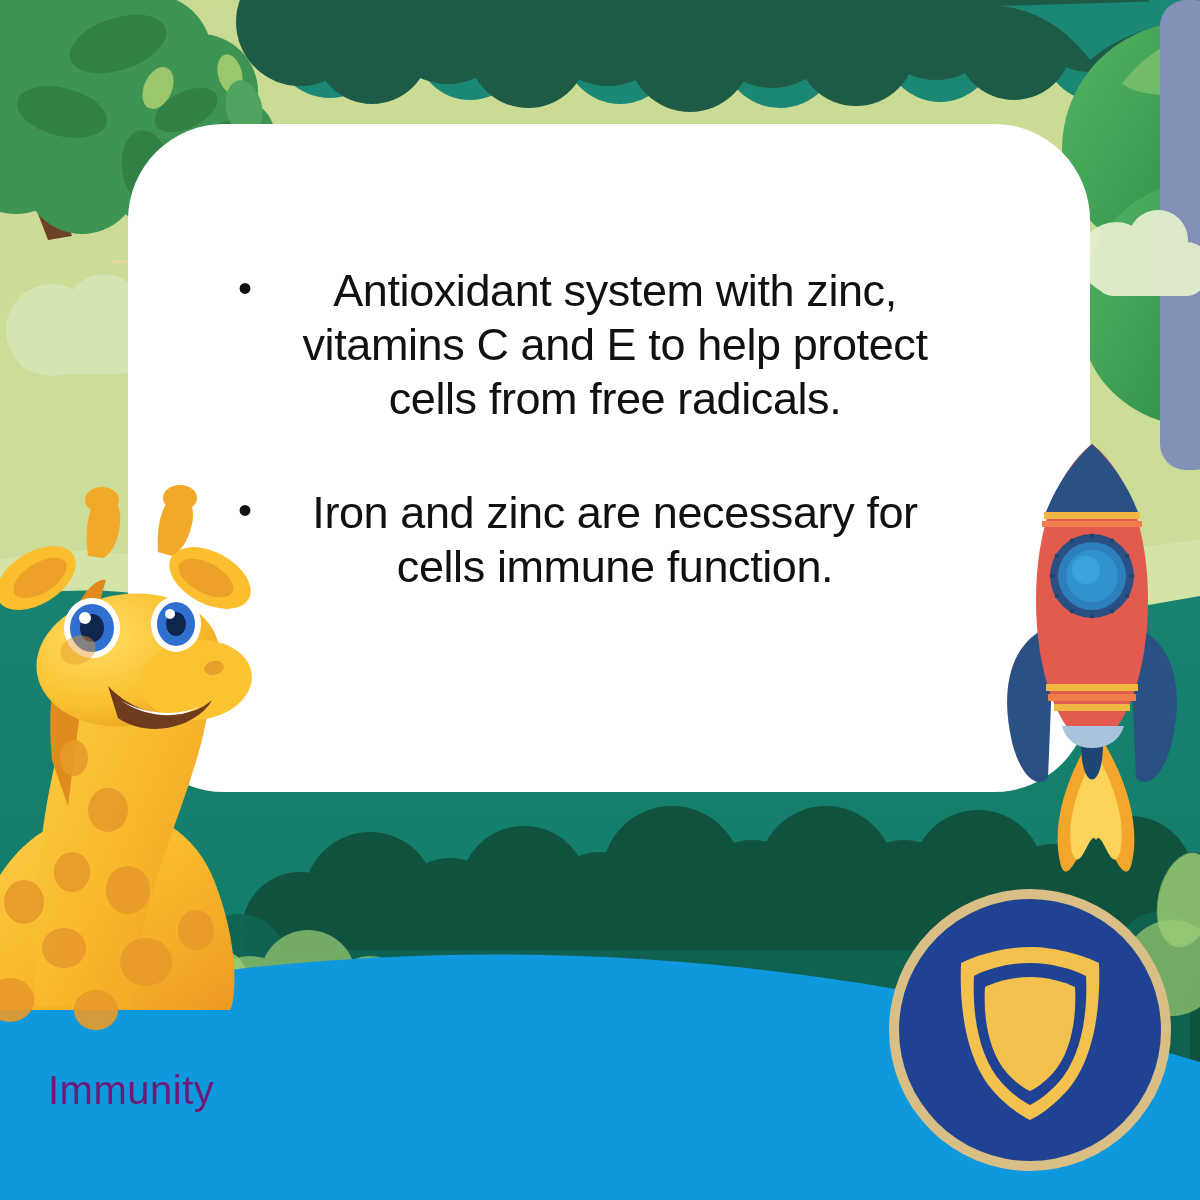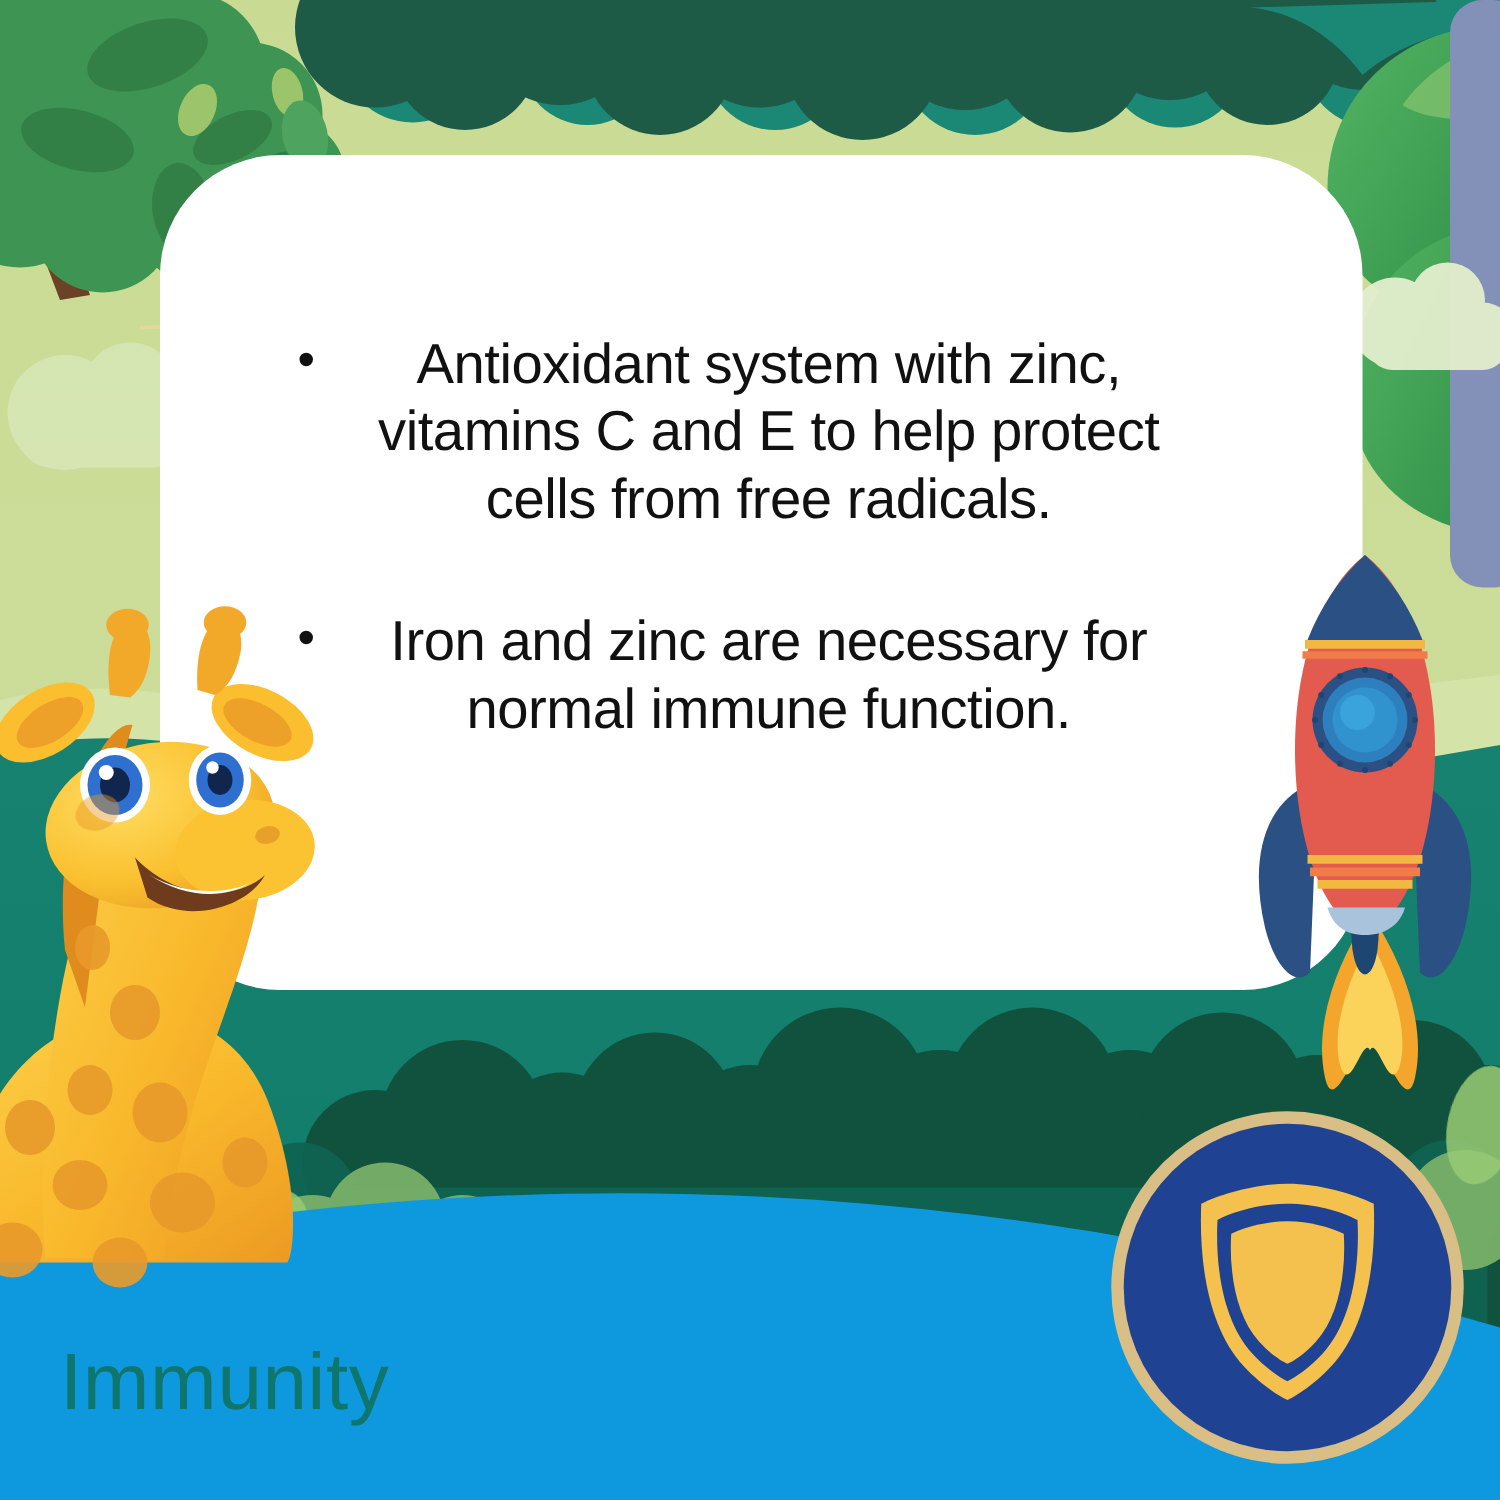--- a/index.html
+++ b/index.html
@@ -30,21 +30,21 @@
   }
   .bullet + .bullet{margin-top:60px;}
   .dot{
     flex:0 0 auto;width:34px;
     font-size:40px;line-height:1.20;
   }
   .btext{flex:1 1 auto;text-align:center;}
   
   .banner-title{
     position:absolute;left:48px;top:1068px;
-    color:#0f766e;font-size:64px;font-weight:400;letter-spacing:0.5px;
+    color:#701a75;font-size:40px;font-weight:400;letter-spacing:0.5px;
     z-index:60;
   }
   
   .badge{position:absolute;left:885px;top:885px;width:290px;height:290px;z-index:70;}
 </style>
 </head>
 <body>
 
 <div class="stage">
 
@@ -325,21 +325,21 @@
   <div class="card">
     <div class="bullets">
 
       <div class="bullet">
         <span class="dot">•</span>
         <span class="btext">Antioxidant system with zinc, vitamins C and E to help protect cells from free radicals.</span>
       </div>
 
       <div class="bullet">
         <span class="dot">•</span>
-        <span class="btext">Iron and zinc are necessary for normal immune function.</span>
+        <span class="btext">Iron and zinc are necessary for cells immune function.</span>
       </div>
 
     </div>
   </div>
 
   <div class="banner-title">Immunity</div>
 
   <svg class="badge" viewBox="0 0 290 290">
     <circle cx="145" cy="145" r="141" fill="#D9BE85"></circle>
     <circle cx="145" cy="145" r="131" fill="#1F4292"></circle>

